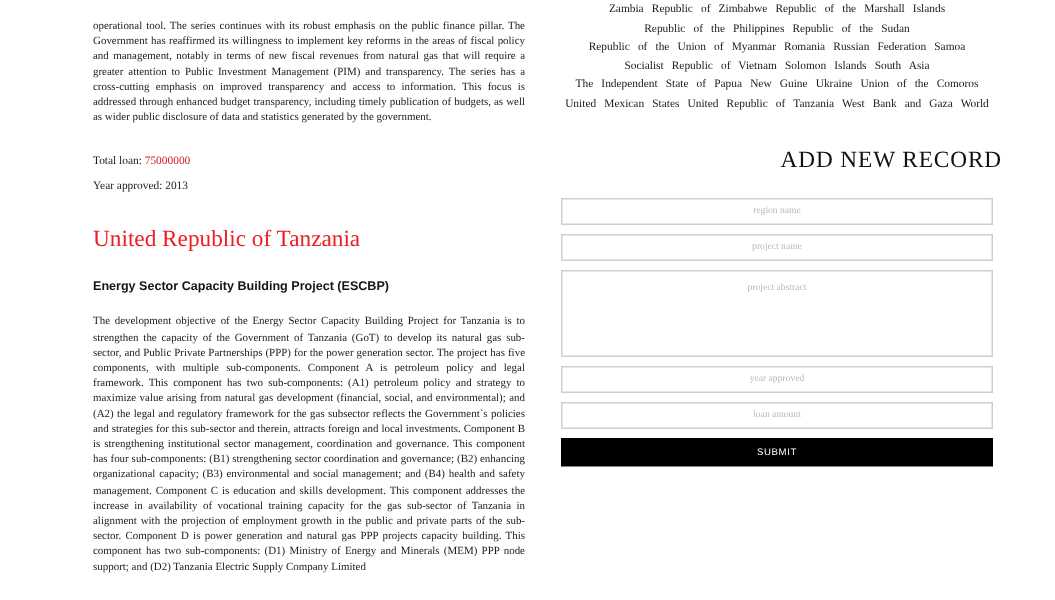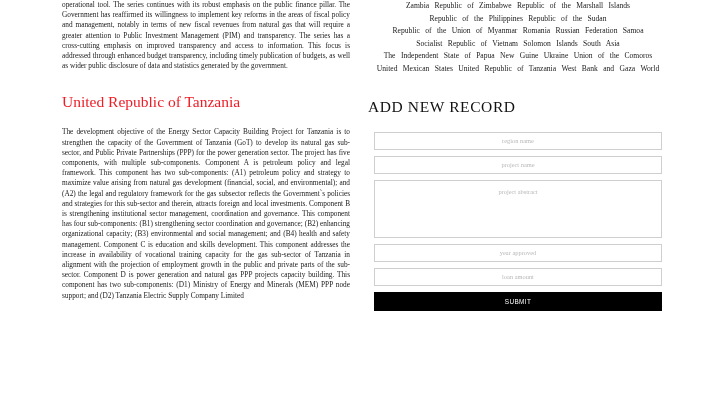--- a/index.html
+++ b/index.html
@@ -25,21 +25,21 @@
     left: 62px;
     top: 0px;
     width: 288px;
   }
   .para {
     font-family: "Liberation Serif", serif;
     font-size: 7.3px;
     line-height: 10.2px;
     color: #1a1a1a;
     text-align: justify;
-    margin: 0 0 8px 0;
+    margin: 12px 0 8px 0;
   }
   .meta-line {
     font-family: "Liberation Serif", serif;
     font-size: 7.6px;
     line-height: 11px;
     color: #1a1a1a;
     margin: 0 0 6px 0;
   }
   .meta-line .amount {
     color: #d2232a;
@@ -79,21 +79,21 @@
     text-align: center;
     margin: 0;
   }
   .tag-cloud span { white-space: nowrap; }
 
   .form-heading {
     font-family: "Liberation Serif", serif;
     font-size: 15.5px;
     letter-spacing: 0.6px;
     color: #111111;
-    text-align: left;
+    text-align: right;
     margin: 22px 0 16px 0;
     font-weight: 400;
   }
   .form-wrap {
     width: 288px;
     margin: 0 auto;
   }
   .field {
     width: 288px;
     height: 18px;
@@ -132,23 +132,28 @@
 </style>
 </head>
 <body>
 
 <div class="page">
 
   <div class="left-col">
 
     <p class="para">operational tool. The series continues with its robust emphasis on the public finance pillar. The Government has reaffirmed its willingness to implement key reforms in the areas of fiscal policy and management, notably in terms of new fiscal revenues from natural gas that will require a greater attention to Public Investment Management (PIM) and transparency. The series has a cross-cutting emphasis on improved transparency and access to information. This focus is addressed through enhanced budget transparency, including timely publication of budgets, as well as wider public disclosure of data and statistics generated by the government.</p>
 
+    <div class="total-block">
+      <p class="meta-line"><span>Total loan: </span><span class="amount">75000000</span></p>
+      <p class="meta-line">Year approved: 2013</p>
+    </div>
 
     <h1 class="doc-title">United Republic of Tanzania</h1>
 
+    <h2 class="doc-subtitle">Energy Sector Capacity Building Project (ESCBP)</h2>
 
     <p class="para">The development objective of the Energy Sector Capacity Building Project for Tanzania is to strengthen the capacity of the Government of Tanzania (GoT) to develop its natural gas sub-sector, and Public Private Partnerships (PPP) for the power generation sector. The project has five components, with multiple sub-components. Component A is petroleum policy and legal framework. This component has two sub-components: (A1) petroleum policy and strategy to maximize value arising from natural gas development (financial, social, and environmental); and (A2) the legal and regulatory framework for the gas subsector reflects the Government`s policies and strategies for this sub-sector and therein, attracts foreign and local investments. Component B is strengthening institutional sector management, coordination and governance. This component has four sub-components: (B1) strengthening sector coordination and governance; (B2) enhancing organizational capacity; (B3) environmental and social management; and (B4) health and safety management. Component C is education and skills development. This component addresses the increase in availability of vocational training capacity for the gas sub-sector of Tanzania in alignment with the projection of employment growth in the public and private parts of the sub-sector. Component D is power generation and natural gas PPP projects capacity building. This component has two sub-components: (D1) Ministry of Energy and Minerals (MEM) PPP node support; and (D2) Tanzania Electric Supply Company Limited</p>
   </div>
 
   <div class="right-col">
 
     <p class="tag-cloud">
       <span>Zambia</span>
       <span>Republic of Zimbabwe</span>
       <span>Republic of the Marshall Islands</span>

